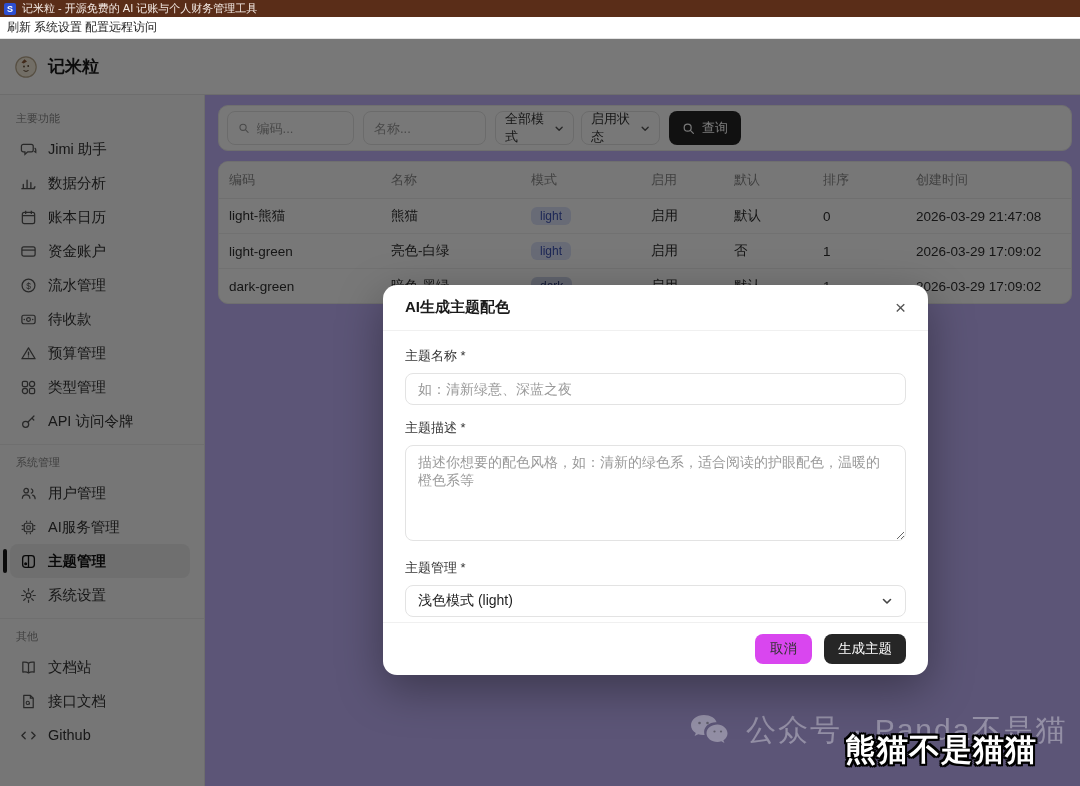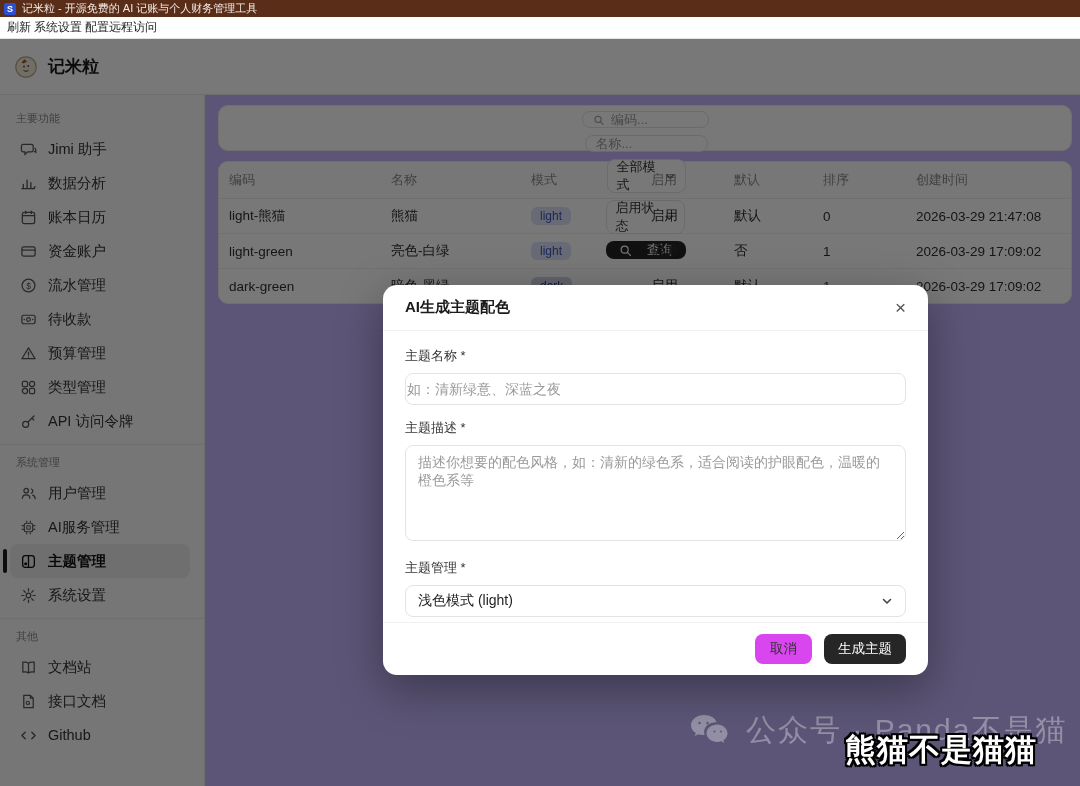--- a/index.html
+++ b/index.html
@@ -36,34 +36,34 @@
     font-size:14.5px; cursor:pointer; }
   .nav-item .icon { width:17px; height:17px; color:#555; flex:0 0 17px; }
   .nav-item.active { background:#ececec; font-weight:bold; color:#111; }
   .nav-item.active .icon { color:#111; }
   .nav-item.active::before { content:""; position:absolute; left:-7px; top:5px; bottom:5px;
     width:3.5px; border-radius:3px; background:#1a1a1a; }
 
   
   .content { flex:1; padding:10px 8px 0 13px; }
   .filter-card { background:#fff; border:1px solid #ececec; border-radius:10px;
-    padding:5px 8px; display:flex; gap:7px; align-items:center; height:46px;flex-direction:column; }
+    padding:5px 8px; display:flex; gap:7px; align-items:flex-start; height:46px; }
   .filter-input { display:flex; align-items:center; gap:7px; height:34px;
     border:1px solid #e4e4e4; border-radius:8px; padding:0 10px; background:#fff; }
   .filter-input .icon { width:14px; height:14px; color:#9b9b9b; }
   .filter-input input { border:none; outline:none; width:100%; font-size:13px;
     font-family:"Liberation Sans", sans-serif; color:#333; background:transparent; }
   .filter-input input::placeholder { color:#9b9b9b; }
   .w-code { width:127px; } .w-name { width:123px; margin-left:2px; }
   .filter-select { width:79px; height:34px; border:1px solid #e4e4e4; border-radius:8px;
     display:flex; align-items:center; justify-content:space-between; padding:0 9px;
     font-size:13px; color:#333; background:#fff; cursor:pointer; }
   .filter-select .icon { width:11px; height:11px; color:#555; }
   .query-btn { height:34px; padding:0 13px; margin-left:2px; background:#262626; color:#fff;
-    border:none; border-radius:8px; display:flex; align-items:center; gap:15px;
+    border:none; border-radius:8px; display:flex; align-items:center; gap:7px;
     font-size:13px; font-family:"Liberation Sans", sans-serif; cursor:pointer; }
   .query-btn .icon { width:13px; height:13px; color:#fff; }
 
   .table-card { margin-top:10px; background:#fff; border:1px solid #ececec;
     border-radius:10px; overflow:hidden; }
   table.data-table { width:100%; border-collapse:collapse; table-layout:fixed; }
   .data-table th { text-align:left; font-weight:normal; font-size:13px; color:#8a8a8a;
     padding:9px 10px; border-bottom:1px solid #ececec; background:#fcfcfc; }
   .data-table td { font-size:13.5px; color:#2f2f2f; padding:8px 10px;
     border-bottom:1px solid #f1f1f1; }
@@ -81,21 +81,21 @@
     background:#fff; border-radius:14px; box-shadow:0 14px 45px rgba(0,0,0,0.35);
     z-index:100; display:flex; flex-direction:column; }
   .modal-header { height:46px; display:flex; align-items:center; justify-content:space-between;
     padding:0 22px; border-bottom:1px solid #f0f0f0; flex:0 0 46px; }
   .modal-title { font-size:15px; font-weight:bold; color:#1a1a1a; }
   .modal-close { font-size:19px; color:#555; background:none; border:none; cursor:pointer;
     line-height:1; font-family:"Liberation Sans", sans-serif; }
   .modal-body { padding:16px 22px 0; flex:1; }
   .form-label { font-size:13px; color:#333; margin-bottom:8px; }
   .form-input { width:100%; height:32px; border:1px solid #e3e3e3; border-radius:8px;
-    padding:0 1px; font-size:14px; color:#333; outline:none;
+    padding:0 12px; font-size:14px; color:#333; outline:none;
     font-family:"Liberation Sans", sans-serif; }
   .form-input::placeholder, .form-textarea::placeholder { color:#9a9a9a; }
   .form-textarea { width:100%; height:96px; border:1px solid #e3e3e3; border-radius:8px;
     padding:8px 12px; font-size:14px; color:#333; outline:none; resize:vertical;
     font-family:"Liberation Sans", sans-serif; }
   .field-gap { height:14px; }
   .select-field { width:100%; height:32px; border:1px solid #e3e3e3; border-radius:8px;
     display:flex; align-items:center; justify-content:space-between; padding:0 12px;
     font-size:14px; color:#222; cursor:pointer; background:#fff; }
   .select-field .icon { width:12px; height:12px; color:#444; }

